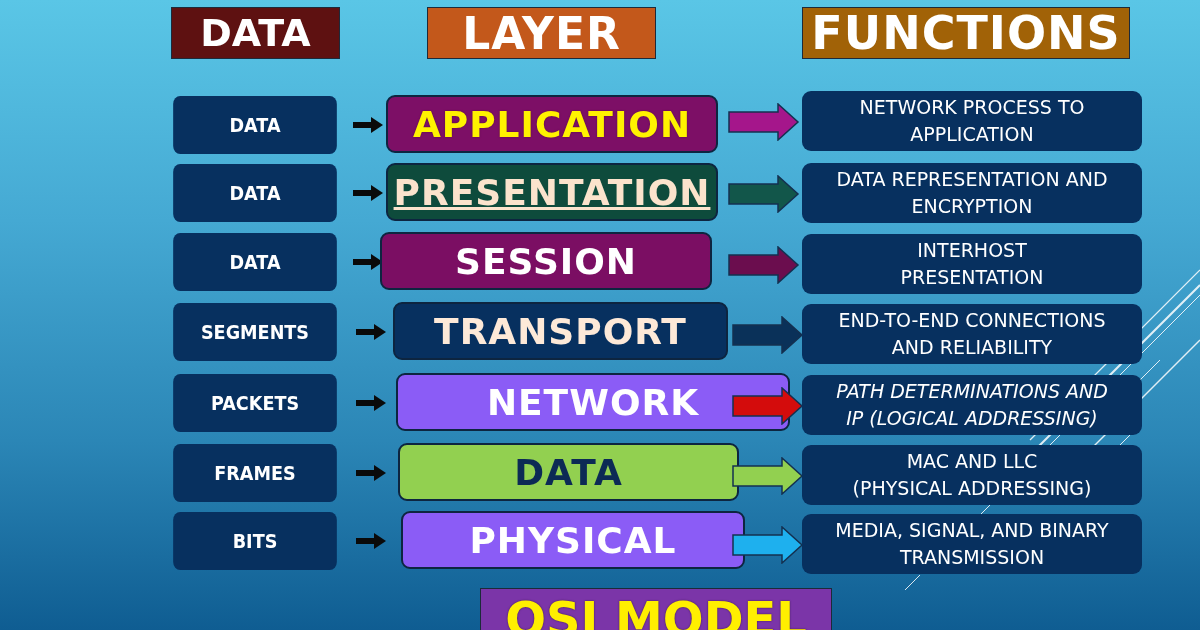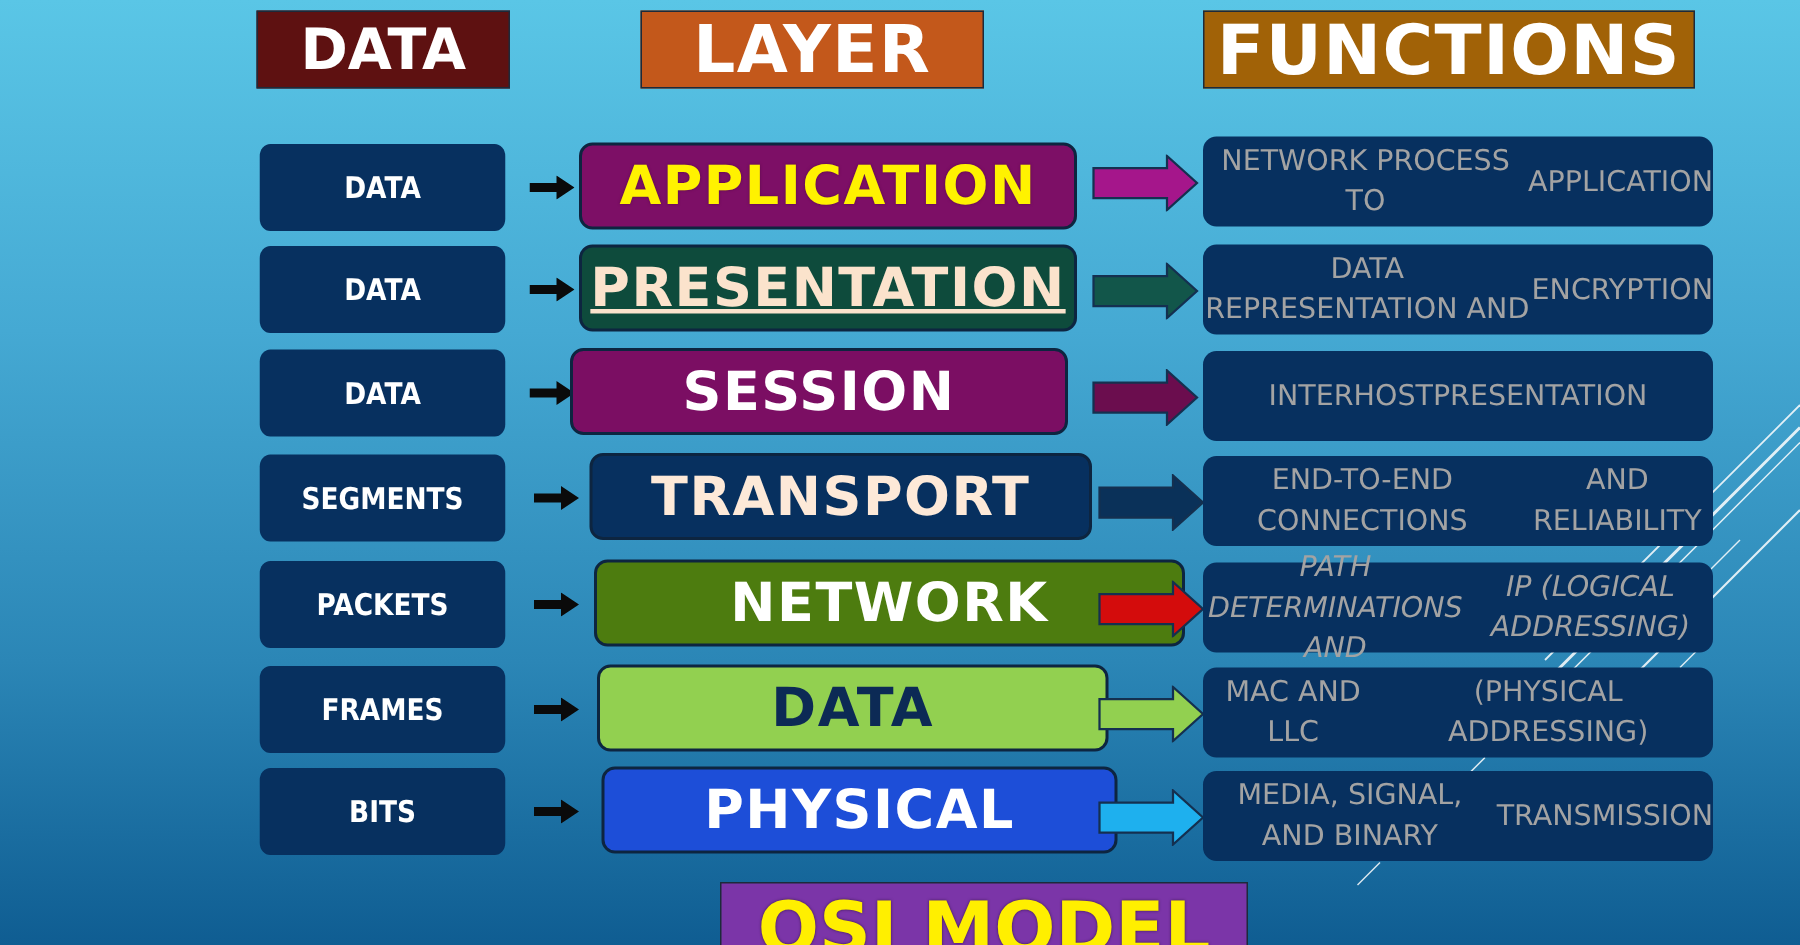--- a/index.html
+++ b/index.html
@@ -26,21 +26,21 @@
   }
   .sarrow { position:absolute; width:30px; height:16px; }
   .layer {
     position:absolute; height:58px; border-radius:9px; box-sizing:border-box;
     border:2px solid #0d2540; display:flex; align-items:center; justify-content:center;
     font-family:"DejaVu Sans", sans-serif; font-weight:bold; font-size:36px; letter-spacing:1px;
   }
   .barrow { position:absolute; width:72px; height:38px; }
   .func {
     position:absolute; left:802px; width:340px; height:60px; border-radius:9px;
-    background:#07305f; color:#a3a3a3; display:flex; align-items:center; justify-content:center;
+    background:#07305f; color:#ffffff; display:flex; flex-direction:column; align-items:center; justify-content:center;
     font-family:"DejaVu Sans", sans-serif; font-size:19px; line-height:27px; text-align:center;
   }
   .osi {
     position:absolute; left:480px; top:588px; width:352px; height:60px; background:#7b35a8;
     border:1px solid #1d2a3a; box-sizing:border-box; color:#ffef00; font-weight:bold;
     font-family:"DejaVu Sans", sans-serif; font-size:48px; display:flex; justify-content:center; padding-top:2px;
     text-shadow: 0 0 2px #3a1a4a;
   }
 </style>
 </head>
@@ -109,21 +109,21 @@
       <path d="M1 9 H50 V1 L70 19 L50 37 V29 H1 Z" fill="#0a3159" stroke="#143050" stroke-width="1.5"></path>
     </svg>
     <div class="func" style="top: 304px;">
       <span>END-TO-END CONNECTIONS</span>
       <span>AND RELIABILITY</span>
     </div>
     <div class="pdu" style="top: 374px;">PACKETS</div>
     <svg class="sarrow" viewBox="0 0 30 16" style="left: 356px; top: 395px;">
       <path d="M0 5 H18 V0 L30 8 L18 16 V11 H0 Z" fill="#0a0a0a"></path>
     </svg>
-    <div class="layer" style="top: 373px; left: 396px; width: 394px; background: #4d7c0f; color: rgb(255, 255, 255);">NETWORK</div>
+    <div class="layer" style="top: 373px; left: 396px; width: 394px; background: #8b5cf6; color: rgb(255, 255, 255);">NETWORK</div>
     <svg class="barrow" viewBox="0 0 72 38" style="left: 732px; top: 387px;">
       <path d="M1 9 H50 V1 L70 19 L50 37 V29 H1 Z" fill="#d40c0c" stroke="#143050" stroke-width="1.5"></path>
     </svg>
     <div class="func" style="top: 375px; font-style: italic;">
       <span>PATH DETERMINATIONS AND</span>
       <span>IP (LOGICAL ADDRESSING)</span>
     </div>
     <div class="pdu" style="top: 444px;">FRAMES</div>
     <svg class="sarrow" viewBox="0 0 30 16" style="left: 356px; top: 465px;">
       <path d="M0 5 H18 V0 L30 8 L18 16 V11 H0 Z" fill="#0a0a0a"></path>
@@ -133,21 +133,21 @@
       <path d="M1 9 H50 V1 L70 19 L50 37 V29 H1 Z" fill="#92d050" stroke="#143050" stroke-width="1.5"></path>
     </svg>
     <div class="func" style="top: 445px;">
       <span>MAC AND LLC</span>
       <span>(PHYSICAL ADDRESSING)</span>
     </div>
     <div class="pdu" style="top: 512px;">BITS</div>
     <svg class="sarrow" viewBox="0 0 30 16" style="left: 356px; top: 533px;">
       <path d="M0 5 H18 V0 L30 8 L18 16 V11 H0 Z" fill="#0a0a0a"></path>
     </svg>
-    <div class="layer" style="top: 511px; left: 401px; width: 344px; background: #1d4ed8; color: rgb(255, 255, 255);">PHYSICAL</div>
+    <div class="layer" style="top: 511px; left: 401px; width: 344px; background: #8b5cf6; color: rgb(255, 255, 255);">PHYSICAL</div>
     <svg class="barrow" viewBox="0 0 72 38" style="left: 732px; top: 526px;">
       <path d="M1 9 H50 V1 L70 19 L50 37 V29 H1 Z" fill="#1eb0ee" stroke="#143050" stroke-width="1.5"></path>
     </svg>
     <div class="func" style="top: 514px;">
       <span>MEDIA, SIGNAL, AND BINARY</span>
       <span>TRANSMISSION</span>
     </div>
   </div>
 
 <div class="osi">OSI MODEL</div>

